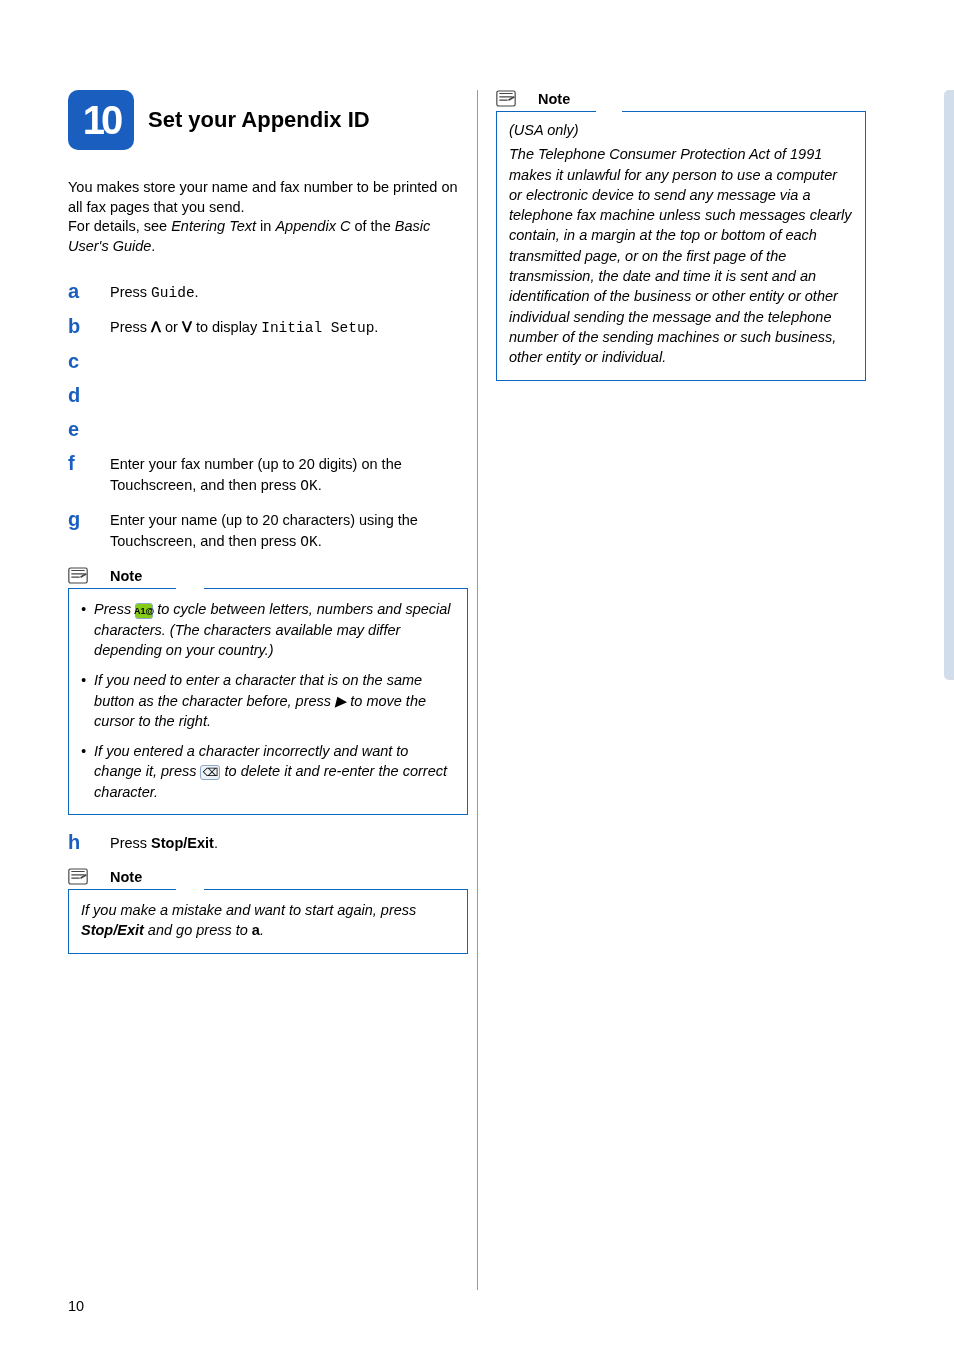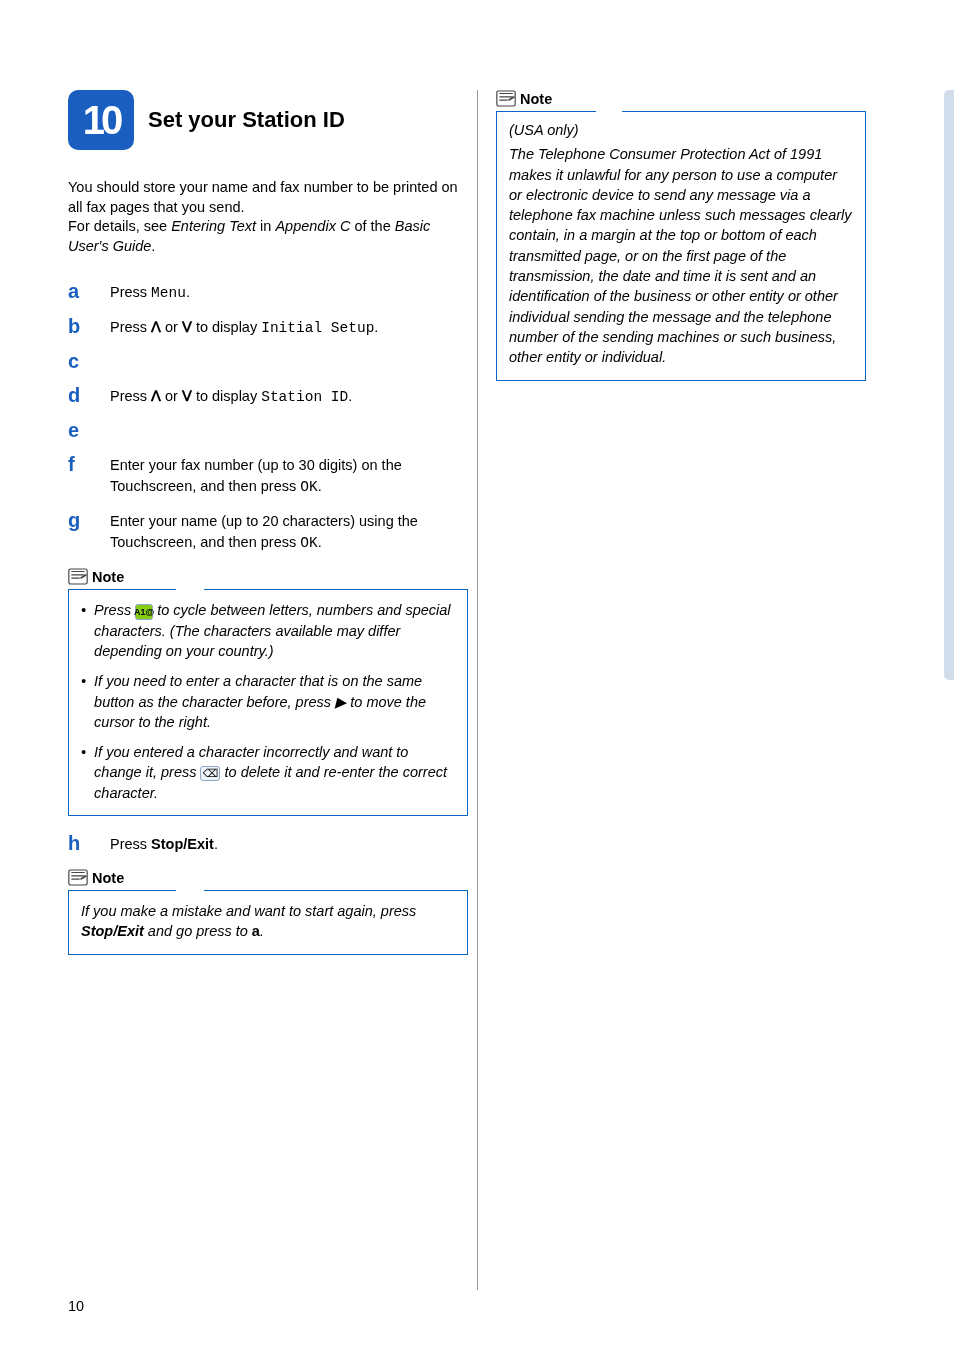--- a/index.html
+++ b/index.html
@@ -29,21 +29,21 @@
   .step-letter {
     flex: 0 0 20px; color: #1a5fbf; font-family: Arial, Helvetica, sans-serif;
     font-weight: 900; font-size: 20px; line-height: 1.15;
   }
   .step-body { flex: 1; font-size: 14.5px; line-height: 1.45; padding-top: 2px; }
   .mono { font-family: "Courier New", Courier, monospace; }
   .chev { display: inline-block; font-family: Arial; font-weight: 700; }
   .tri { display: inline-block; }
 
   .note-block { margin: 14px 0 16px 0; }
-  .note-head { display: flex; align-items: flex-end; gap: 4px; margin-bottom: 2px; }
+  .note-head { display: flex; align-items: flex-end; gap: 22px; margin-bottom: 2px; }
   .note-icon {
     display: inline-flex; width: 20px; height: 17px; align-items: center; justify-content: center;
   }
   .note-icon svg { width: 20px; height: 17px; }
   .note-label { font-weight: 700; font-size: 14.5px; }
   .note-head-rule {
     height: 1px; background: #0a66c2; margin: 4px 0 0 0;
     width: 100%;
     background: linear-gradient(to right, #0a66c2 0, #0a66c2 27%, transparent 27%, transparent 34%, #0a66c2 34%, #0a66c2 100%);
   }
@@ -83,63 +83,60 @@
 <div class="page">
   <div class="divider-vert"></div>
   <div class="right-bleed"></div>
 
   <div class="columns">
 
     <div class="col col-left">
 
       <div class="step-head">
         <div class="step-badge">10</div>
-        <div class="step-title">Set your Station ID</div>
+        <div class="step-title">Set your Appendix ID</div>
       </div>
 
       <p class="intro">
-        <span>You should store your name and fax number to be printed on all fax pages that you send.</span><br>
+        <span>You makes store your name and fax number to be printed on all fax pages that you send.</span><br>
         <span>For details, see </span><span class="ital">Entering Text</span><span> in </span><span class="ital">Appendix C</span><span> of the </span><span class="ital">Basic User's Guide</span><span>.</span>
       </p>
 
       <ol class="steps-list">
 
         <li class="step">
           <div class="step-letter">a</div>
           <div class="step-body">
-            <span>Press </span><span class="mono">Menu</span><span>.</span>
+            <span>Press </span><span class="mono">Guide</span><span>.</span>
           </div>
         </li>
 
         <li class="step">
           <div class="step-letter">b</div>
           <div class="step-body">
             <span>Press </span><span class="chev">ᐱ</span><span> or </span><span class="chev">ᐯ</span><span> to display </span><span class="mono">Initial Setup</span><span>.</span>
           </div>
         </li>
 
         <li class="step">
           <div class="step-letter">c</div>
         </li>
 
         <li class="step">
           <div class="step-letter">d</div>
-          <div class="step-body">
-            <span>Press </span><span class="chev">ᐱ</span><span> or </span><span class="chev">ᐯ</span><span> to display </span><span class="mono">Station ID</span><span>.</span>
-          </div>
         </li>
 
         <li class="step">
           <div class="step-letter">e</div>
         </li>
 
         <li class="step" style="margin-top:6px;">
           <div class="step-letter">f</div>
           <div class="step-body">
-            <span>Enter your fax number (up to 30 digits) on the Touchscreen, and then press </span><span class="mono">OK</span><span>.</span>
+            <span>Enter your fax number (up to 20 digits) on the Touchscreen, and then press </span><span class="mono">OK</span><span>.</span>
           </div>
         </li>
 
         <li class="step">
           <div class="step-letter">g</div>
           <div class="step-body">
             <span>Enter your name (up to 20 characters) using the Touchscreen, and then press </span><span class="mono">OK</span><span>.</span>
           </div>
         </li>
       </ol>

